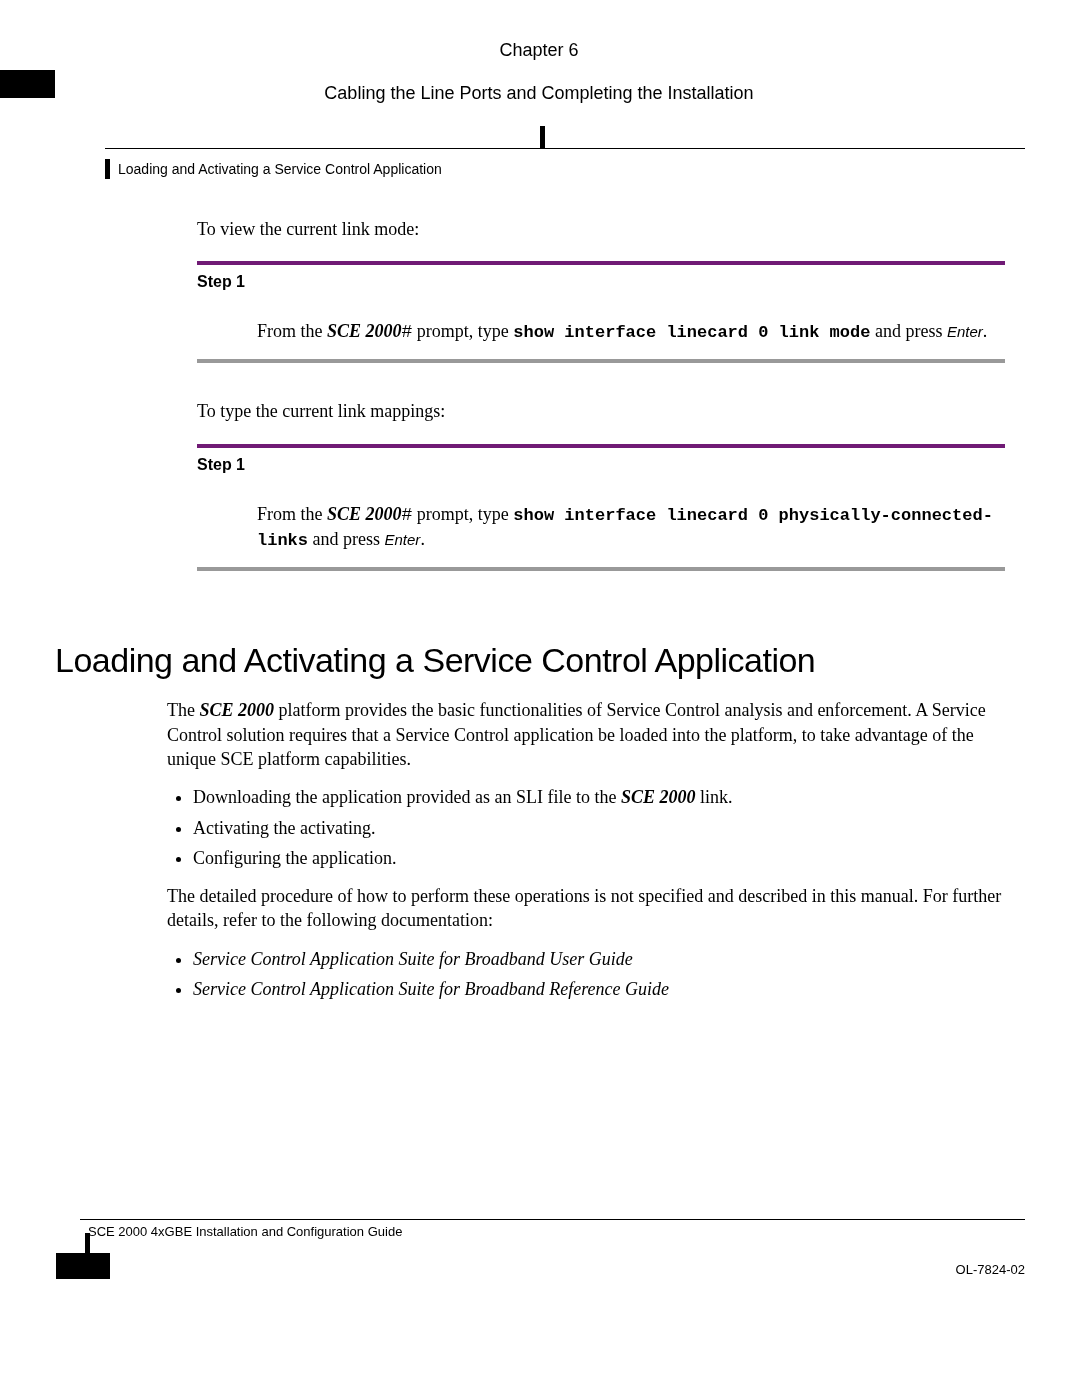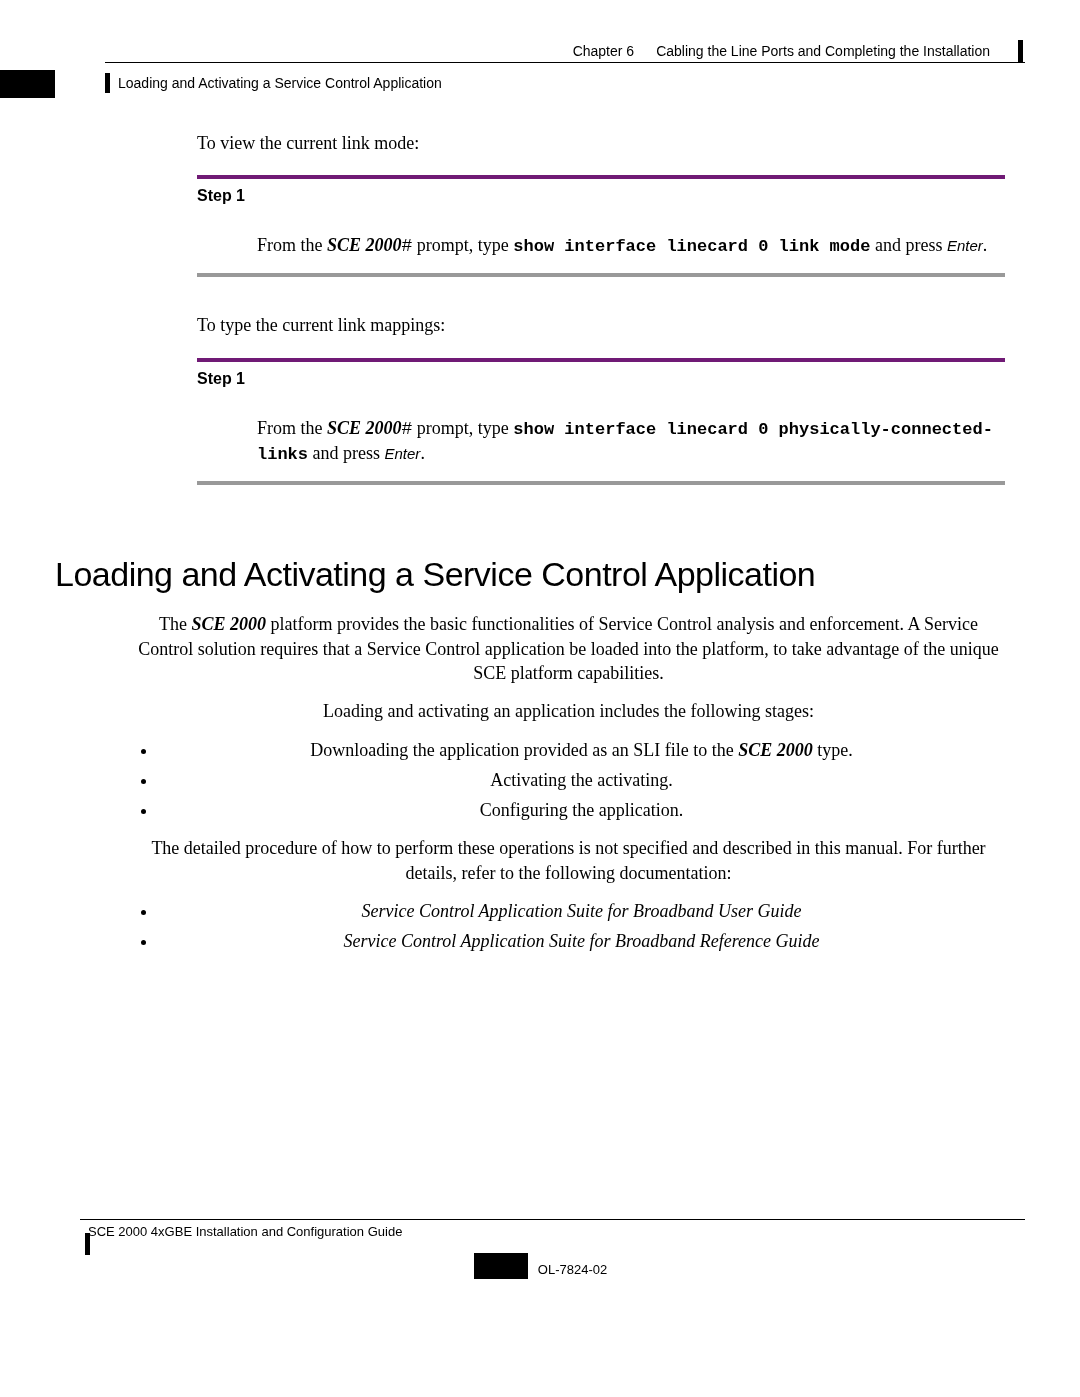--- a/index.html
+++ b/index.html
@@ -19,26 +19,27 @@
     height: 1317px;
     box-sizing: border-box;
   }
   .header-line {
     border-top: 1.5px solid #000;
     margin-left: 50px;
     margin-bottom: 6px;
   }
   .header-row {
     font-family: Arial, Helvetica, sans-serif;
-    font-size: 14px;
+    font-size: 18px;
     display: flex;
     justify-content: flex-end;
     align-items: center;
     gap: 22px;
     margin-right: 2px;
+    flex-direction: column;
   }
   .header-vrule {
     width: 5px;
     height: 22px;
     background: #000;
     margin-left: 6px;
   }
   .header-box-left {
     position: absolute;
     left: 0;
@@ -96,25 +97,24 @@
   .mono-bold { font-family: 'Courier New', monospace; font-weight: bold; font-size: 17px; }
   .enter-key { font-style: italic; font-family: Arial, Helvetica, sans-serif; font-size: 15px; }
   h1.section-heading {
     font-family: Arial, Helvetica, sans-serif;
     font-weight: normal;
     font-size: 34px;
     margin: 70px 0 18px 0;
     letter-spacing: -0.5px;
   }
   .section-body {
-    margin-left: 77px;
+    margin-left: 112px;
     margin-right: 20px;
     font-size: 18px;
     line-height: 1.35;
-    text-align: center;
   }
   .section-body p { margin: 0 0 14px 0; }
   ul.bullets {
     list-style: disc;
     padding-left: 26px;
     margin: 0 0 14px 0;
   }
   ul.bullets li { margin-bottom: 6px; font-size: 18px; }
   ul.italic li { font-style: italic; }
   .sce-strong { font-weight: bold; font-style: italic; }
@@ -200,40 +200,39 @@
       </div>
     </div>
   </div>
 
   <h1 class="section-heading">Loading and Activating a Service Control Application</h1>
 
   <div class="section-body">
     <p>
       <span>The </span><span class="sce-strong">SCE 2000</span><span> platform provides the basic functionalities of Service Control analysis and enforcement. A Service Control solution requires that a Service Control application be loaded into the platform, to take advantage of the unique SCE platform capabilities.</span>
     </p>
-    <p>Loading and activating an application includes the following stages:</p>
     <ul class="bullets">
-      <li><span>Downloading the application provided as an SLI file to the </span><span class="sce-strong">SCE 2000</span><span> type.</span></li>
+      <li><span>Downloading the application provided as an SLI file to the </span><span class="sce-strong">SCE 2000</span><span> link.</span></li>
       <li><span>Activating the activating.</span></li>
       <li><span>Configuring the application.</span></li>
     </ul>
     <p>The detailed procedure of how to perform these operations is not specified and described in this manual. For further details, refer to the following documentation:</p>
     <ul class="bullets italic">
       <li>Service Control Application Suite for Broadband User Guide</li>
       <li>Service Control Application Suite for Broadband Reference Guide</li>
     </ul>
   </div>
 
   <div class="footer">
     <div class="footer-vrule"></div>
     <div class="footer-line"></div>
     <div class="footer-row">
       <span class="footer-guide">SCE 2000 4xGBE Installation and Configuration Guide</span>
     </div>
-    <div style="display:flex; justify-content:center; align-items:flex-end; margin-top:12px;">
+    <div style="display:flex; justify-content:space-between; align-items:flex-end; margin-top:12px;">
       <div style="position:relative; height:26px; width:120px;">
         <div class="footer-left-block"></div>
         <div style="position:absolute; left:14px; bottom:2px; color:#fff; font-family:Arial; font-size:14px; z-index:2;">6-16</div>
       </div>
       <span class="footer-doc-id" style="font-family:Arial;">OL-7824-02</span>
     </div>
   </div>
 
 </div>
 

